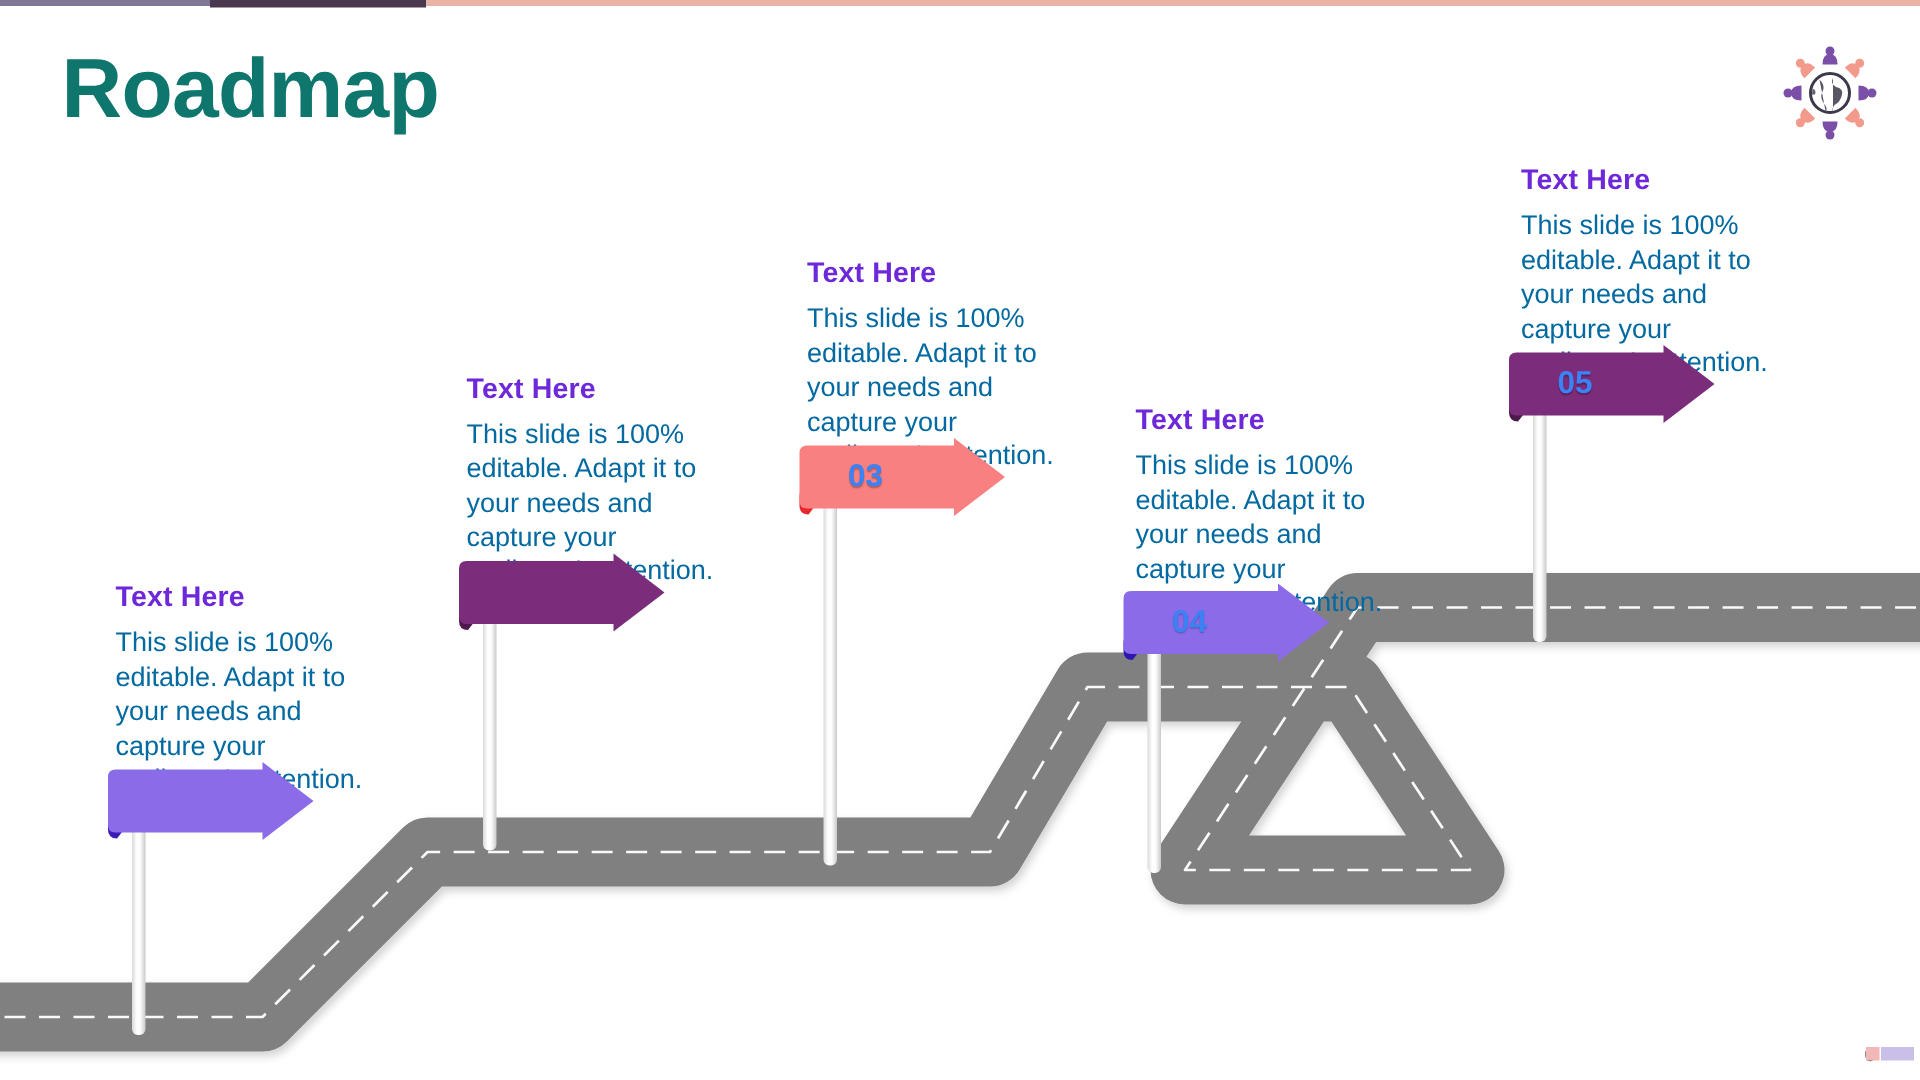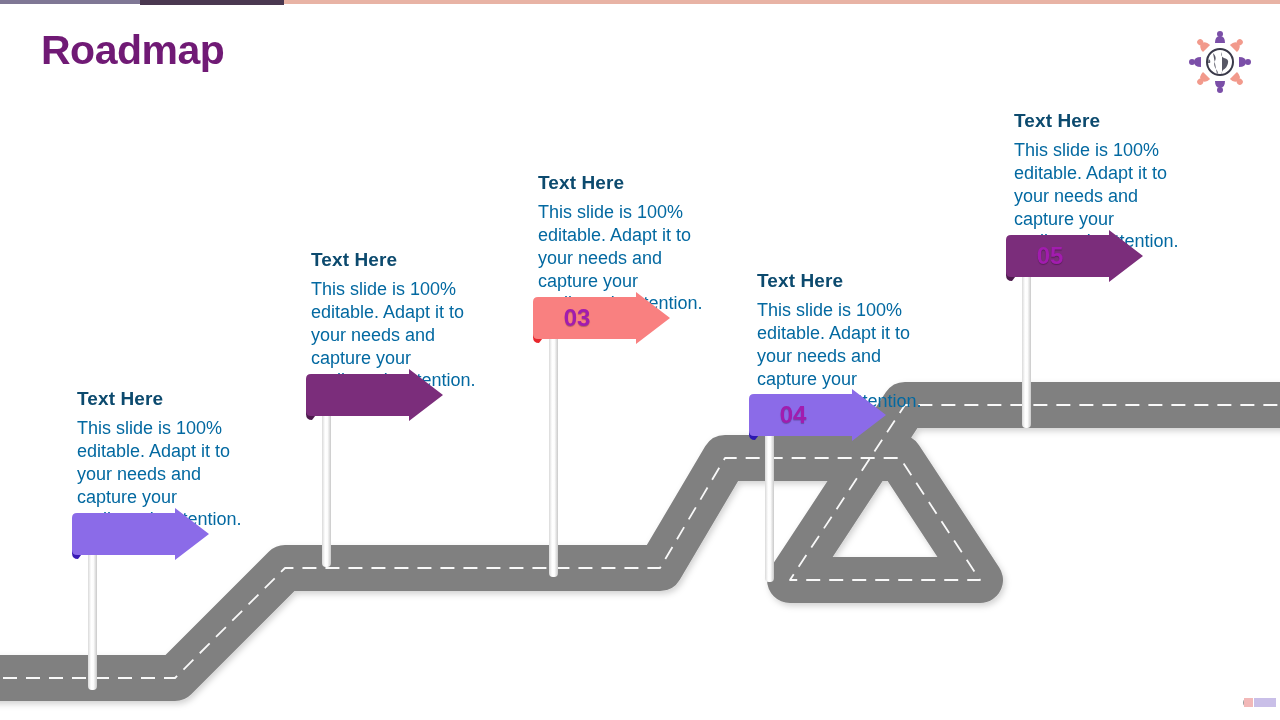--- a/index.html
+++ b/index.html
@@ -12,48 +12,48 @@
 
   
   .topbar { position:absolute; top:0; left:0; width:1280px; height:5px; display:flex; }
   .topbar .seg1 { width:140px; height:4px; background:#7f7795; }
   .topbar .seg2 { width:144px; height:5px; background:#4a3850; }
   .topbar .seg3 { flex:1; height:4px; background:#e8b3a5; }
 
   
   .page-title {
     position:absolute; left:41px; top:28px;
-    font-size:41px; font-weight:bold; color:#701a75;
+    font-size:56px; font-weight:bold; color:#0f766e;
     letter-spacing:-0.5px; line-height:1.1;
   }
 
   
   .logo { position:absolute; right:24px; top:26px; width:72px; height:72px; }
 
   
   .road-layer { position:absolute; left:0; top:0; width:1280px; height:720px; }
 
   
   .milestone { position:absolute; }
   .ms-title {
-    font-size:19px; font-weight:bold; color:#0c4a6e;
+    font-size:19px; font-weight:bold; color:#6d28d9;
     margin-bottom:7px; letter-spacing:0.1px;
   }
   .ms-body {
     font-size:18px; color:#0369a1; line-height:1.27; width:172px;
   }
 
   
   .sign-wrap { position:absolute; }
   .sign { position:relative; width:135px; height:58px; }
   .sign svg { display:block; overflow:visible; }
   .sign-num {
     position:absolute; left:0; top:0; width:96px; height:58px;
     display:flex; align-items:center; justify-content:center;
-    font-size:24px; font-weight:bold; color:#a21caf;
+    font-size:21px; font-weight:bold; color:#3b82f6;
     text-shadow:0 1px 1px rgba(0,0,0,.28);
     pointer-events:none;
   }
   .pole { position:absolute; width:9px; border-radius:4px;
           background:linear-gradient(90deg,#d9d9d9 0%,#ffffff 35%,#fdfdfd 60%,#c9c9c9 100%); }
 
   
   .pagenum { position:absolute; right:30px; bottom:10px; font-size:13px; color:#555; }
   .swatches { position:absolute; right:4px; bottom:13px; display:flex; gap:1px; }
   .sw { width:9px; height:9px; }

